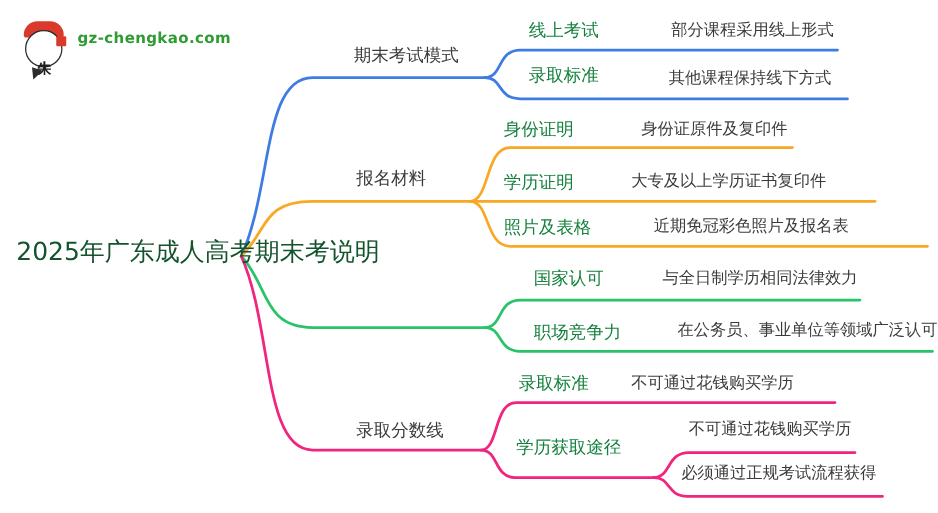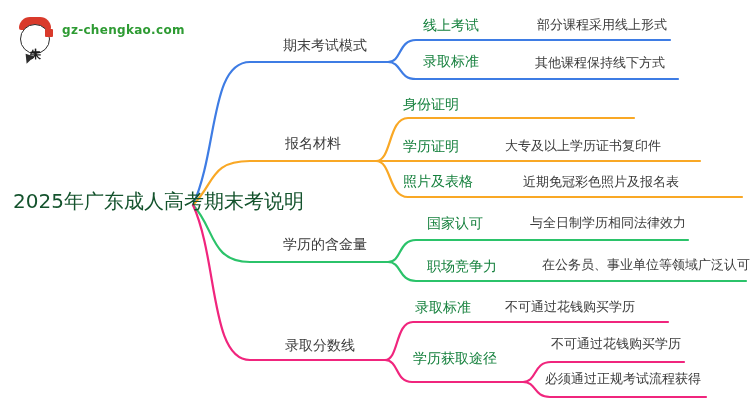--- a/index.html
+++ b/index.html
@@ -68,35 +68,35 @@
     </div>
     <div class="logo-text">
       <div class="logo-url" style="color: rgb(46, 155, 51);">gz-chengkao.com</div>
     </div>
   </div>
 
   <div class="node center-label" style="left:13px;top:189px;">2025年广东成人高考期末考说明</div>
 
   <div class="node l1" style="left:283px;top:37px;">期末考试模式</div>
   <div class="node l1" style="left:285px;top:135px;text-align:center;">报名材料</div>
-  <div class="node l1" style="left:283px;top:236px;">学历的含金量</div>
   <div class="node l1" style="left:285px;top:337px;">录取分数线</div>
 
   <div class="node l2" style="left:423px;top:17px;">线上考试</div>
   <div class="node l2" style="left:423px;top:53px;">录取标准</div>
   <div class="node l2" style="left:403px;top:96px;">身份证明</div>
   <div class="node l2" style="left:403px;top:138px;">学历证明</div>
-  <div class="node l2" style="left:403px;top:174px;font-family:Liberation Mono, monospace;">照片及表格</div>
+  <div class="node l2" style="left:403px;top:174px;">照片及表格</div>
   <div class="node l2" style="left:427px;top:215px;">国家认可</div>
   <div class="node l2" style="left:427px;top:258px;">职场竞争力</div>
   <div class="node l2" style="left:415px;top:299px;text-align:right;">录取标准</div>
   <div class="node l2" style="left:413px;top:350px;">学历获取途径</div>
 
   <div class="node leaf" style="left:537px;top:17px;">部分课程采用线上形式</div>
   <div class="node leaf" style="left:535px;top:55px;">其他课程保持线下方式</div>
+  <div class="node leaf" style="left:513px;top:96px;">身份证原件及复印件</div>
   <div class="node leaf" style="left:505px;top:138px;">大专及以上学历证书复印件</div>
   <div class="node leaf" style="left:523px;top:174px;">近期免冠彩色照片及报名表</div>
   <div class="node leaf" style="left:530px;top:215px;">与全日制学历相同法律效力</div>
   <div class="node leaf" style="left:542px;top:257px;">在公务员、事业单位等领域广泛认可</div>
   <div class="node leaf" style="left:505px;top:299px;">不可通过花钱购买学历</div>
   <div class="node leaf" style="left:551px;top:336px;">不可通过花钱购买学历</div>
   <div class="node leaf" style="left:545px;top:371px;">必须通过正规考试流程获得</div>
 
 </div>
 

